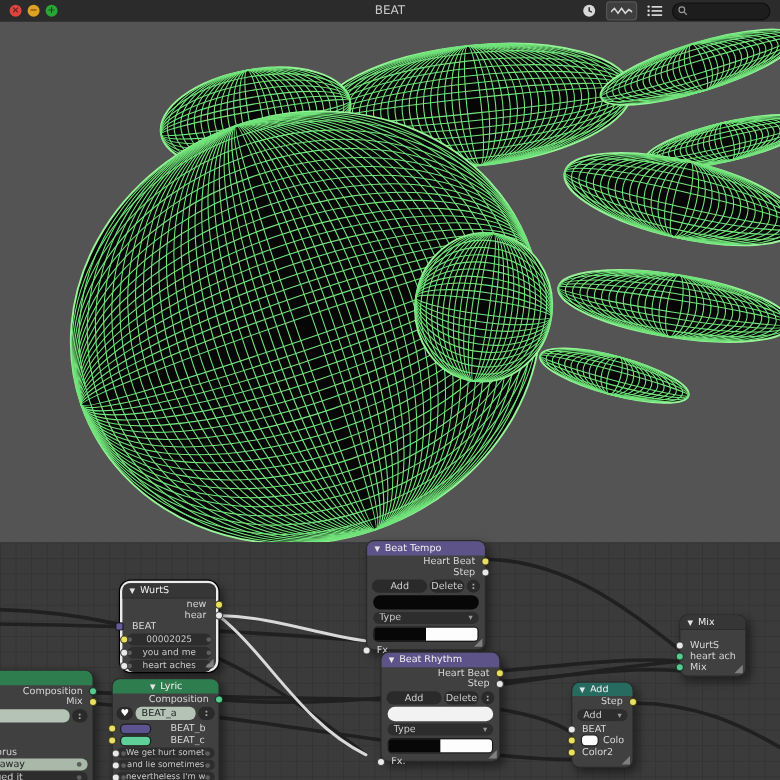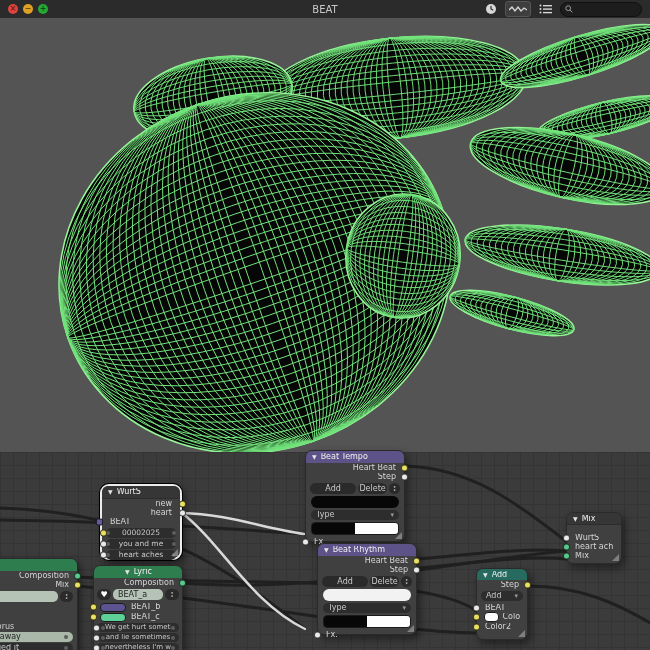--- a/index.html
+++ b/index.html
@@ -94,21 +94,21 @@
   .btnrow{display:flex;gap:2px;margin:2px 4px;}
   .btnrow .b-add{flex:1.6;} .btnrow .b-del{flex:1;} .btnrow .b-menu{width:11px;}
   .typerow{height:10px;margin:2px 5px;padding:0 5px;justify-content:space-between;}
   .fxrow{height:10px;padding:0 8px;}
 
   #node-lyric{left:93px;top:565px;width:90px;height:100px;}
   #node-lyric .fieldrow{display:flex;gap:2px;margin:2px 3px;}
   #node-lyric .fieldrow .btn{width:14px;}
   #node-lyric .fieldrow .field{flex:1;}
   #node-lyric .heart-icon::before{content:"\2665";font-size:8px;color:#fff;}
-  #node-lyric .swrow{height:10px;padding:0 6px;gap:5px;}
+  #node-lyric .swrow{height:10px;padding:0 6px;gap:16px;}
   #node-lyric .swatch{width:24px;height:7px;border-radius:4px;border:1px solid #1c1c1c;}
   #node-lyric .sw-purple{background:#5c5490;} #node-lyric .sw-green{background:#5ecf96;}
   #node-lyric .lyr{height:9px;margin:1px 3px;padding:0 4px;font-size:7px;justify-content:space-between;}
 
   #node-add{left:476px;top:568px;width:52px;height:72px;}
   #node-add .nhdr{height:11px;}
   #node-add .droprow{height:10px;margin:2px 4px;padding:0 5px;justify-content:space-between;}
   #node-add .c1{height:10px;padding:0 7px;gap:3px;}
   #node-add .swatch-white{width:20px;height:8px;border-radius:4px;background:#fdfdfd;border:1px solid #1c1c1c;}
 
@@ -439,21 +439,21 @@
   <div class="node" id="node-wurts">
     <div class="nhdr hdr-gray">
       <span class="tri-icon"></span>
       <span class="lbl">WurtS</span>
     </div>
     <div class="row out">
       <span class="lbl">new</span>
       <span class="sock r yellow"></span>
     </div>
     <div class="row out">
-      <span class="lbl">heart</span>
+      <span class="lbl">hear</span>
       <span class="sock r white"></span>
     </div>
     <div class="row beatrow">
       <span class="sock l purple"></span>
       <span class="lbl">BEAT</span>
     </div>
     <div class="row pill vpill">
       <span class="sock l yellow"></span>
       <span class="dot"></span>
       <span class="lbl">00002025</span>

